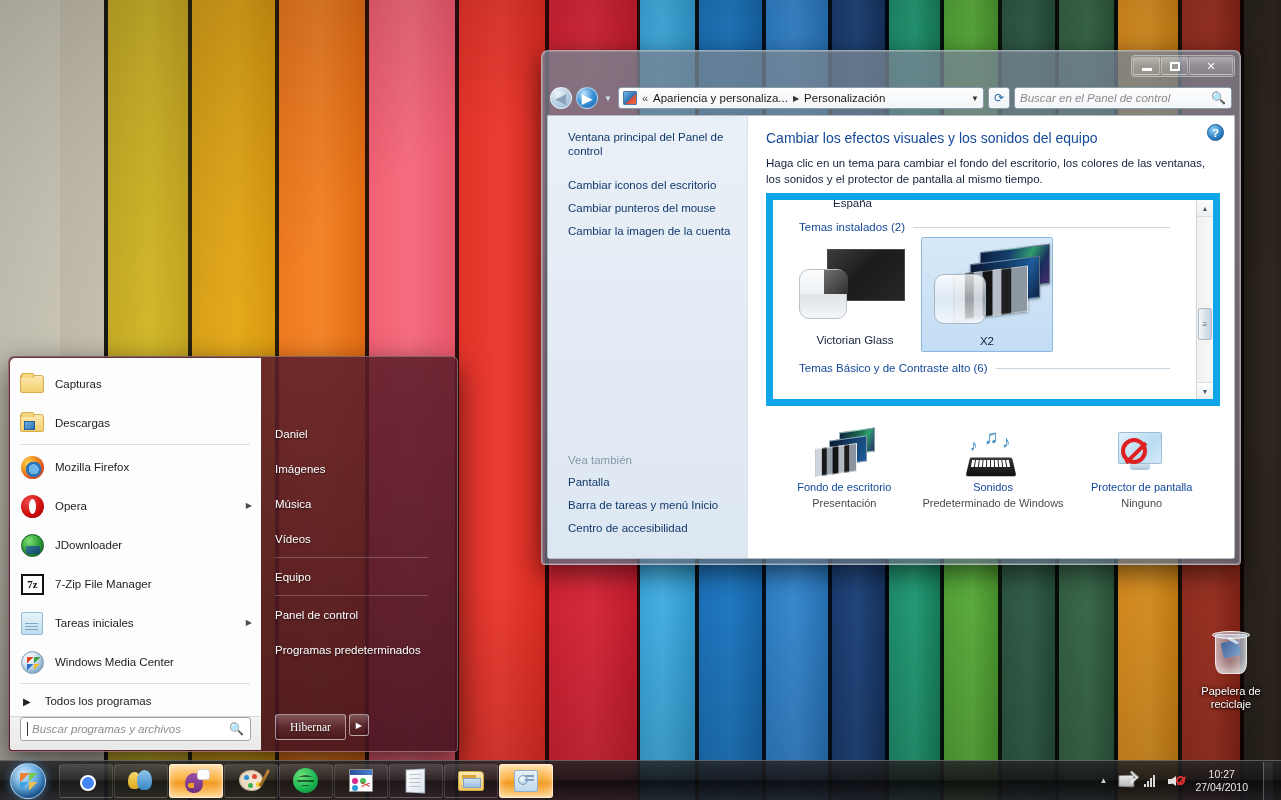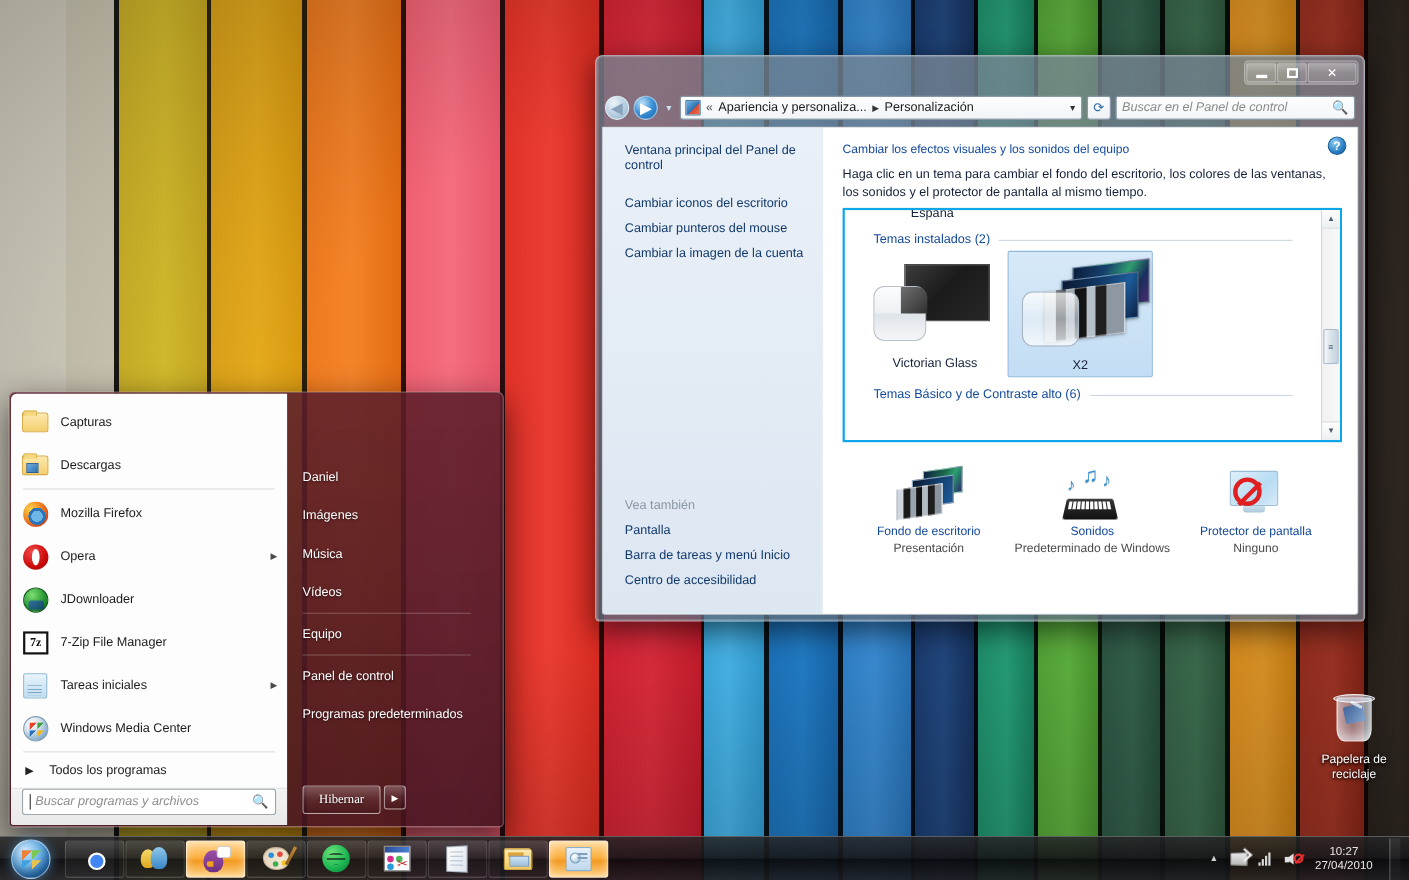--- a/index.html
+++ b/index.html
@@ -204,25 +204,25 @@
   #see-also { position: absolute; left: 20px; bottom: 14px; right: 10px; }
   .see-also-title { color: #8a97a6; font-size: 11.5px; margin-bottom: 9px; }
 
   #cp-main { flex: 1; padding: 14px 14px 10px 18px; position: relative; background: #fff; }
   #help-btn {
     position: absolute; right: 10px; top: 8px; width: 17px; height: 17px;
     border-radius: 50%; background: radial-gradient(circle at 35% 30%, #8fd0f5, #2a7fc4 60%, #175d9b);
     color: #fff; font-size: 11px; font-weight: bold; text-align: center; line-height: 17px;
     border: 1px solid #1a5e99;
   }
-  #main-title { font-size: 11px; color: #13499a; margin-bottom: 9px; font-weight: normal; }
+  #main-title { font-size: 14px; color: #13499a; margin-bottom: 9px; font-weight: normal; }
   #main-desc { font-size: 11.5px; color: #14213a; line-height: 16px; margin-bottom: 6px; }
 
   #theme-list {
-    position: relative; height: 213px; border: 2px solid #0ea5e9;
+    position: relative; height: 213px; border: 7px solid #0ea5e9;
     background: #fff; overflow: hidden;
   }
   #theme-scroll-area { position: absolute; inset: 0 17px 0 0; padding: 0 10px; }
   .partial-row {
     font-size: 11.5px; color: #14213a; padding-left: 50px;
     height: 14px; overflow: hidden; margin-top: -3px;
   }
   .group-head {
     display: flex; align-items: center; gap: 8px;
     font-size: 11.5px; color: #13499a; margin: 10px 16px 4px;

